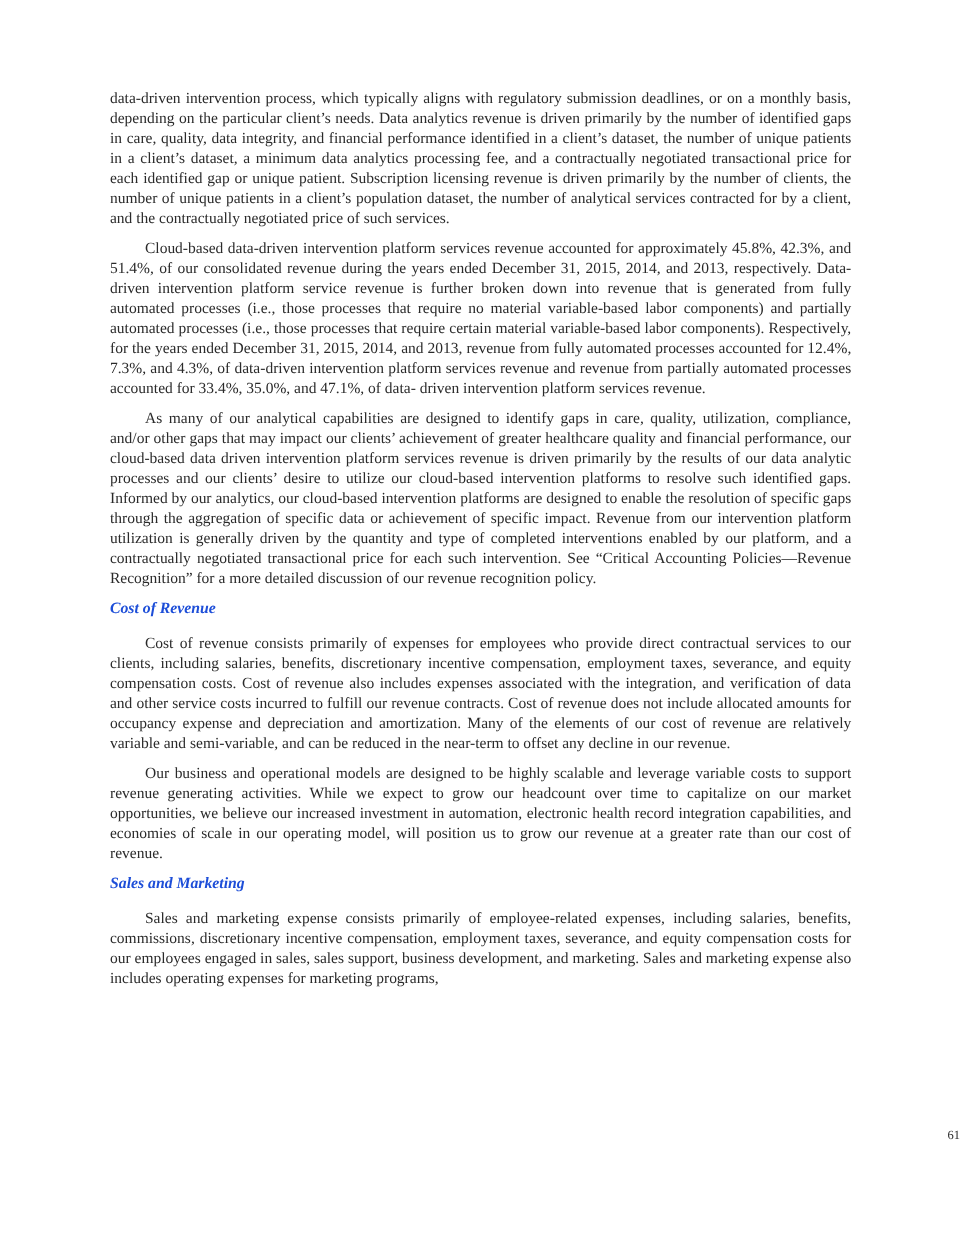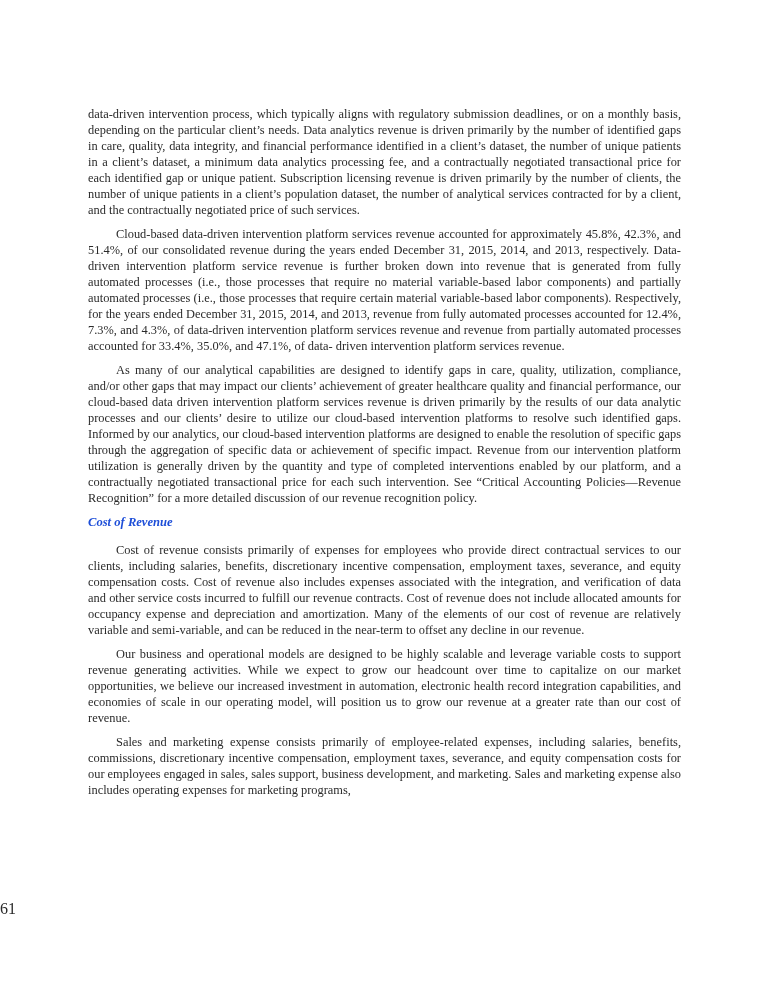--- a/index.html
+++ b/index.html
@@ -14,21 +14,20 @@
     background: #ffffff;
     font-family: "Liberation Serif", serif;
     color: #2a2a2a;
     overflow: hidden;
   }
   .text-block {
     position: absolute;
     left: 88px;
     top: 70px;
     width: 593px;
-    margin-top: 36px;
   }
   .para {
     margin: 0 0 8px 0;
     font-size: 12.4px;
     line-height: 16px;
     text-align: justify;
     text-indent: 28px;
   }
   .para.continuation {
     text-indent: 0;
@@ -39,33 +38,34 @@
     line-height: 16px;
     font-weight: bold;
     font-style: italic;
     color: #1d4ed8;
   }
   .page-footer {
     position: absolute;
     top: 901px;
     left: 0;
     width: 768px;
-    text-align: left;
-    font-size: 16px;
+    text-align: right;
+    font-size: 10px;
     line-height: 16px;
     color: #2a2a2a;
   }
 </style>
 </head>
 <body>
 
 <div class="page">
   <div class="text-block">
     <p class="para continuation">data-driven intervention process, which typically aligns with regulatory submission deadlines, or on a monthly basis, depending on the particular client’s needs. Data analytics revenue is driven primarily by the number of identified gaps in care, quality, data integrity, and financial performance identified in a client’s dataset, the number of unique patients in a client’s dataset, a minimum data analytics processing fee, and a contractually negotiated transactional price for each identified gap or unique patient. Subscription licensing revenue is driven primarily by the number of clients, the number of unique patients in a client’s population dataset, the number of analytical services contracted for by a client, and the contractually negotiated price of such services.</p>
     <p class="para">Cloud-based data-driven intervention platform services revenue accounted for approximately 45.8%, 42.3%, and 51.4%, of our consolidated revenue during the years ended December 31, 2015, 2014, and 2013, respectively. Data-driven intervention platform service revenue is further broken down into revenue that is generated from fully automated processes (i.e., those processes that require no material variable-based labor components) and partially automated processes (i.e., those processes that require certain material variable-based labor components). Respectively, for the years ended December 31, 2015, 2014, and 2013, revenue from fully automated processes accounted for 12.4%, 7.3%, and 4.3%, of data-driven intervention platform services revenue and revenue from partially automated processes accounted for 33.4%, 35.0%, and 47.1%, of data- driven intervention platform services revenue.</p>
     <p class="para">As many of our analytical capabilities are designed to identify gaps in care, quality, utilization, compliance, and/or other gaps that may impact our clients’ achievement of greater healthcare quality and financial performance, our cloud-based data driven intervention platform services revenue is driven primarily by the results of our data analytic processes and our clients’ desire to utilize our cloud-based intervention platforms to resolve such identified gaps. Informed by our analytics, our cloud-based intervention platforms are designed to enable the resolution of specific gaps through the aggregation of specific data or achievement of specific impact. Revenue from our intervention platform utilization is generally driven by the quantity and type of completed interventions enabled by our platform, and a contractually negotiated transactional price for each such intervention. See “Critical Accounting Policies—Revenue Recognition” for a more detailed discussion of our revenue recognition policy.</p>
     <h3 class="section-heading">Cost of Revenue</h3>
     <p class="para">Cost of revenue consists primarily of expenses for employees who provide direct contractual services to our clients, including salaries, benefits, discretionary incentive compensation, employment taxes, severance, and equity compensation costs. Cost of revenue also includes expenses associated with the integration, and verification of data and other service costs incurred to fulfill our revenue contracts. Cost of revenue does not include allocated amounts for occupancy expense and depreciation and amortization. Many of the elements of our cost of revenue are relatively variable and semi-variable, and can be reduced in the near-term to offset any decline in our revenue.</p>
     <p class="para">Our business and operational models are designed to be highly scalable and leverage variable costs to support revenue generating activities. While we expect to grow our headcount over time to capitalize on our market opportunities, we believe our increased investment in automation, electronic health record integration capabilities, and economies of scale in our operating model, will position us to grow our revenue at a greater rate than our cost of revenue.</p>
+    <h3 class="section-heading">Sales and Marketing</h3>
     <p class="para">Sales and marketing expense consists primarily of employee-related expenses, including salaries, benefits, commissions, discretionary incentive compensation, employment taxes, severance, and equity compensation costs for our employees engaged in sales, sales support, business development, and marketing. Sales and marketing expense also includes operating expenses for marketing programs,</p>
   </div>
   <div class="page-footer">61</div>
 </div>
 
 </body></html>

